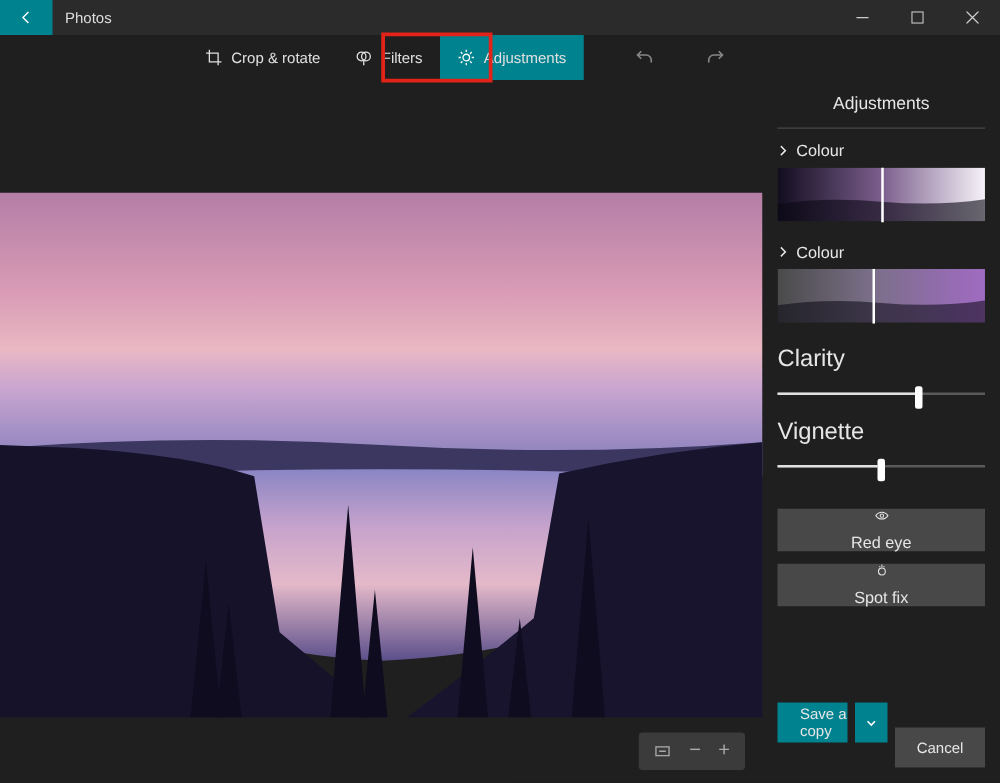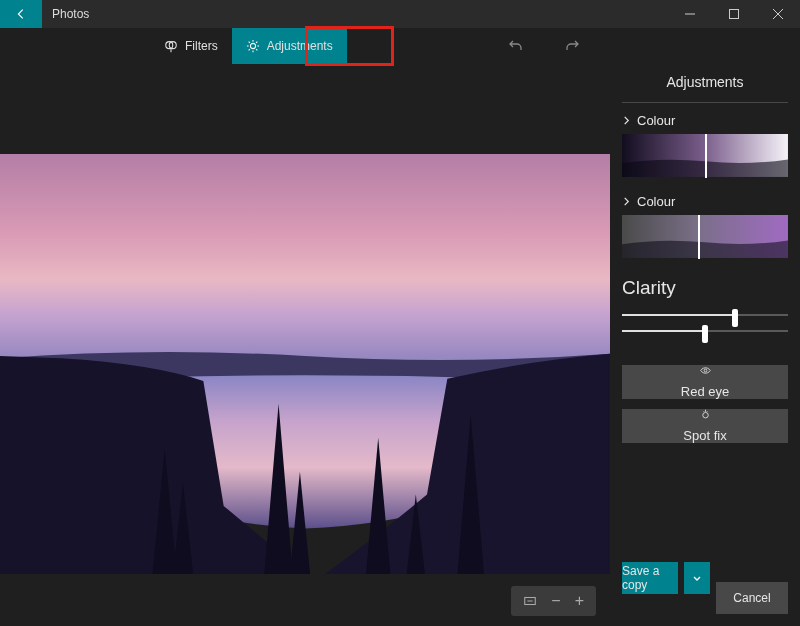--- a/index.html
+++ b/index.html
@@ -192,20 +192,21 @@
       padding: 10px 0 12px;
     }
     .save-btn {
       background: #00828f;
       flex: 1;
       height: 32px;
       display: flex;
       align-items: center;
       justify-content: center;
       font-size: 12px;
+      padding-left: 18px;
     }
     .save-drop {
       background: #00828f;
       width: 26px;
       height: 32px;
       display: flex;
       align-items: center;
       justify-content: center;
     }
     .cancel-btn {
@@ -243,20 +244,26 @@
     </div>
     <div class="win-btn">
       <svg width="10" height="10" viewBox="0 0 10 10" stroke="#ccc" stroke-width="1">
           <path d="M0 0l10 10M10 0 0 10"></path>
         </svg>
     </div>
   </div>
 </div>
 
 <div class="toolbar">
+  <div class="tool">
+    <svg width="14" height="14" viewBox="0 0 16 16" fill="none" stroke="#e0e0e0" stroke-width="1.2">
+        <path d="M4 1v11h11M1 4h11v11"></path>
+      </svg>
+    <span>Crop &amp; rotate</span>
+  </div>
   <div class="tool">
     <svg width="14" height="14" viewBox="0 0 16 16" fill="none" stroke="#e0e0e0" stroke-width="1.2">
         <circle cx="6" cy="7" r="4"></circle>
         <circle cx="10" cy="7" r="4"></circle>
         <path d="M8 11v4"></path>
       </svg>
     <span>Filters</span>
   </div>
   <div class="tool active">
     <svg width="14" height="14" viewBox="0 0 16 16" fill="none" stroke="#fff" stroke-width="1.2">
@@ -372,20 +379,21 @@
       <div class="divider" style="left:46%"></div>
     </div>
 
     <div class="slider-label">Clarity</div>
     <div class="slider">
       <div class="track"></div>
       <div class="fill" style="width:66%"></div>
       <div class="thumb" style="left:66%"></div>
     </div>
 
+    <div class="slider-label">Vignette</div>
     <div class="slider">
       <div class="track"></div>
       <div class="fill" style="width:48%"></div>
       <div class="thumb" style="left:48%"></div>
     </div>
 
     <div class="action-btn" style="margin-top:26px">
       <svg width="15" height="15" viewBox="0 0 16 16" fill="none" stroke="#e6e6e6" stroke-width="1.2">
           <path d="M1 8s2.5-4 7-4 7 4 7 4-2.5 4-7 4-7-4-7-4z"></path>
           <circle cx="8" cy="8" r="2"></circle>

